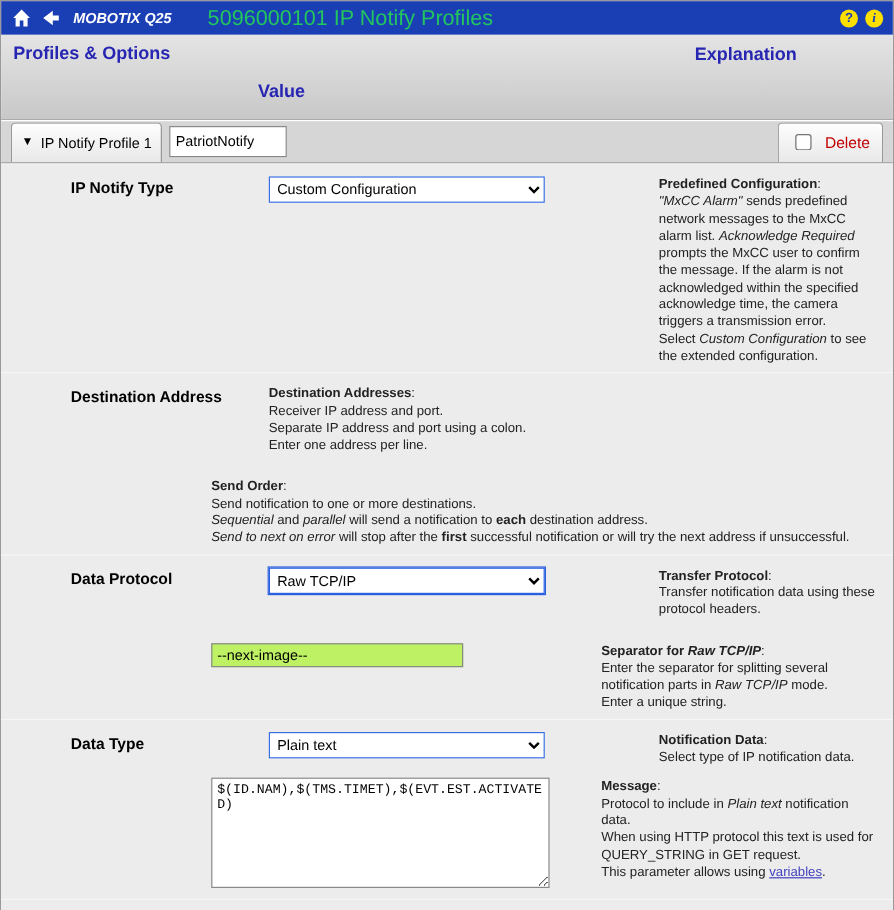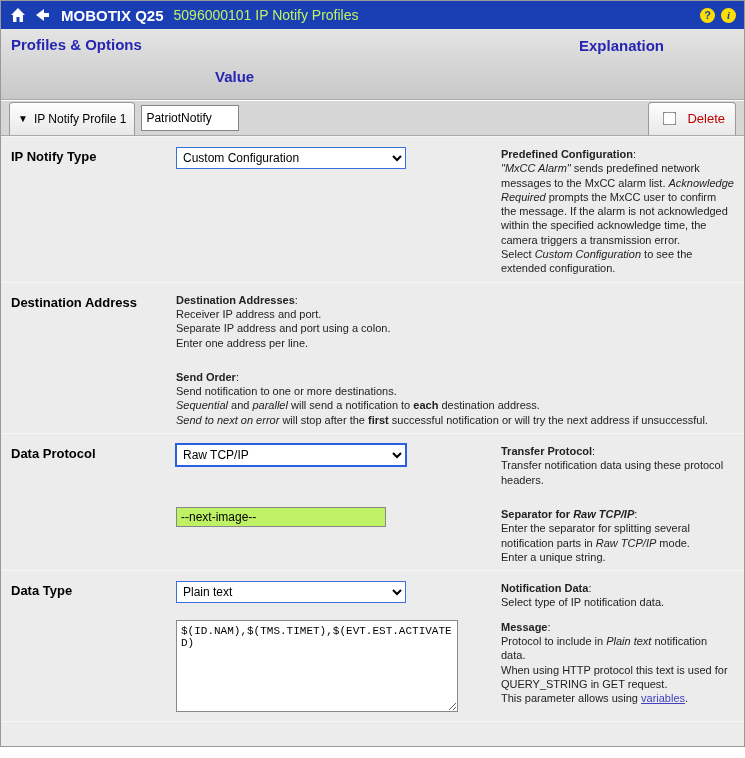--- a/index.html
+++ b/index.html
@@ -1,20 +1,20 @@
 <!DOCTYPE html>
 <html><head>
 <meta charset="utf-8">
 <style>
   html,body{margin:0;padding:0;font-family:Arial,Helvetica,sans-serif;font-size:12px;color:#000;background:#fff;}
   .window{width:745px;border:1px solid #999;box-sizing:border-box;}
   
   .titlebar{background:#1a3fb5;color:#fff;height:28px;display:flex;align-items:center;padding:0 8px;gap:6px;}
-  .titlebar .brand{font-weight:bold;font-size:15px;margin-left:4px;}
-  .titlebar .subtitle{font-size:14px;color:#bef264;margin-left:4px;}
+  .titlebar .brand{font-weight:bold;font-size:12px;margin-left:4px;font-style:italic;}
+  .titlebar .subtitle{font-size:18px;color:#22c55e;margin-left:24px;}
   .titlebar .spacer{flex:1;}
   .titlebar .help-icon{width:15px;height:15px;border-radius:50%;display:flex;align-items:center;justify-content:center;font-weight:bold;font-size:11px;color:#1a3fb5;cursor:pointer;}
   .help-yellow{background:#ffdf00;}
   .icon-svg{display:block;}
   
   .colheaders{background:linear-gradient(#e4e4e4,#c8c8c8);display:flex;padding:8px 10px 14px 10px;color:#2626b3;font-weight:bold;font-size:15px;border-bottom:1px solid #aaa;gap:39px;}
   .col-profiles{width:165px;line-height:1.1;}
   .col-value{width:325px;margin-top:31px;}
   .col-expl{flex:1;}
   
@@ -22,21 +22,21 @@
   .profile-tab{display:flex;align-items:center;gap:6px;background:linear-gradient(#fefefe,#e8e8e8);border:1px solid #999;border-bottom:none;border-radius:4px 4px 0 0;margin-left:8px;padding:4px 8px;height:24px;}
   .profile-tab .caret{font-size:10px;}
   .profile-name-input{height:20px;border:1px solid #888;padding:2px 4px;font-size:12px;width:88px;}
   .profile-row .spacer{flex:1;}
   .delete-box{display:flex;align-items:center;gap:8px;background:linear-gradient(#fefefe,#e8e8e8);border:1px solid #999;border-bottom:none;border-radius:4px 4px 0 0;margin-right:8px;padding:4px 10px;height:24px;}
   .delete-box label{color:#c00000;font-size:13px;}
   .delete-box input{transform:scale(1.05);}
   
   .body{background:#ececec;}
   .row{display:flex;padding:10px 10px 6px 10px;border-top:1px solid #f6f6f6;}
-  .row .label{width:165px;font-weight:bold;font-size:13px;color:#000;padding-top:2px;}
+  .row .label{width:165px;font-weight:bold;font-size:13px;color:#000;padding-top:2px;margin-left:48px;}
   .row .value{width:325px;box-sizing:border-box;padding-right:24px;}
   .row .expl{flex:1;font-size:11px;color:#222;font-family:Arial,Helvetica,sans-serif;line-height:1.3;}
   .subrow{display:flex;padding:4px 10px 6px 10px;}
   .subrow .label{width:165px;}
   .subrow .value{width:325px;box-sizing:border-box;padding-right:24px;}
   .subrow .expl{flex:1;font-size:11px;color:#222;line-height:1.3;}
   select{height:22px;border:1px solid #3a6fe0;background:#fff;font-size:12px;padding:1px 2px;box-sizing:border-box;}
   select.wide{width:230px;}
   select.med{width:150px;}
   textarea{border:1px solid #888;background:#fff;font-family:"Courier New",monospace;font-size:12px;padding:4px;box-sizing:border-box;resize:both;}

